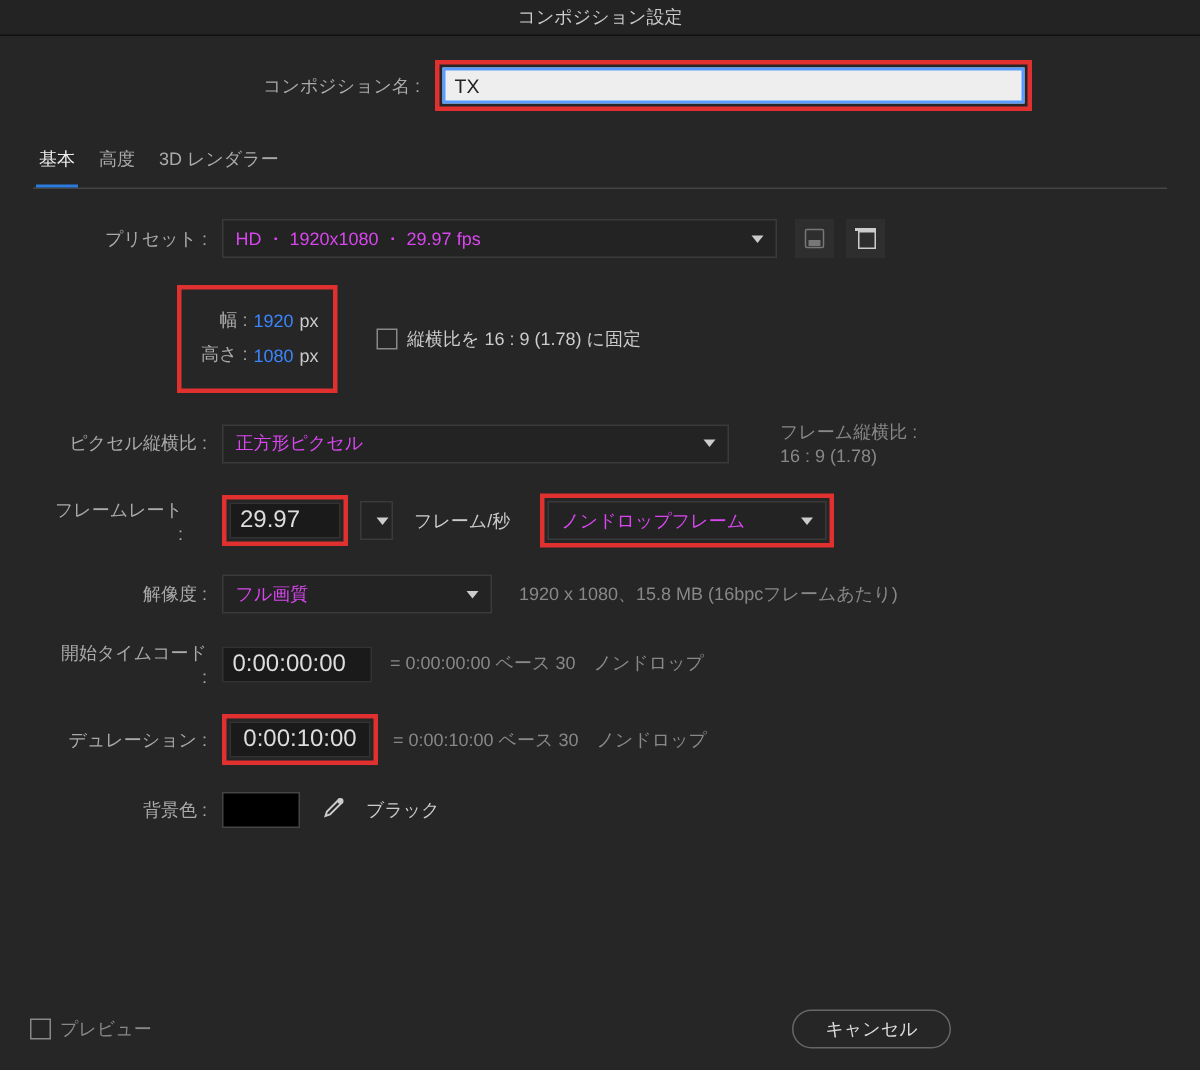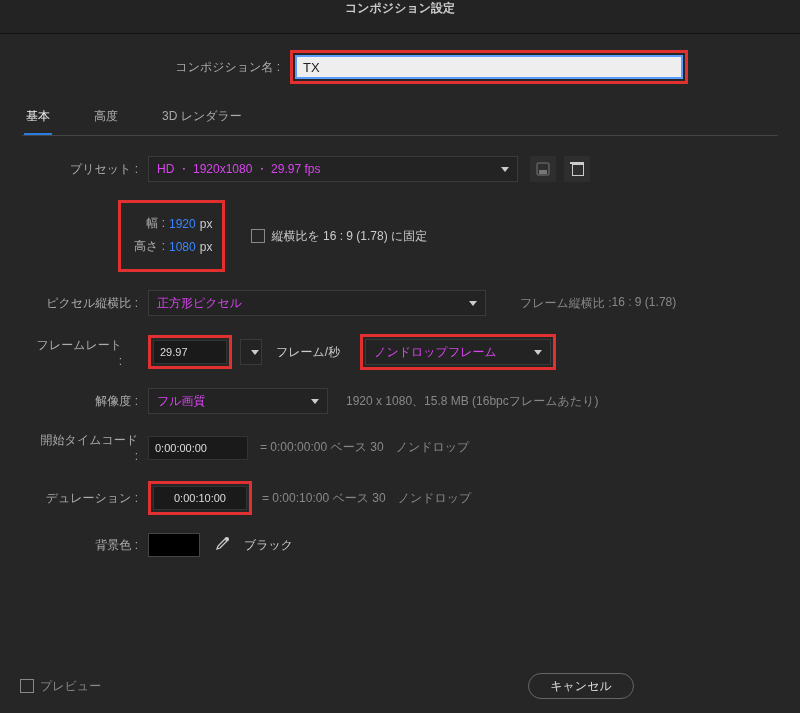--- a/index.html
+++ b/index.html
@@ -6,27 +6,26 @@
 body {
   background: #262626;
   font-family: "Hiragino Kaku Gothic ProN", "Yu Gothic", sans-serif;
   font-size: 12px;
   color: #ccc;
   width: 800px;
   height: 713px;
   overflow: hidden;
 }
 .titlebar {
-  height: 34px;
+  height: 24px;
   background: #232323;
   display: flex;
-  align-items: flex-start;
+  align-items: center;
   justify-content: center;
   border-bottom: 1px solid #111;
-  font-weight: bold;
 }
 .content {
   padding: 16px 22px 0 22px;
 }
 .row {
   display: flex;
   align-items: center;
   margin-bottom: 18px;
 }
 .label-right {
@@ -45,21 +44,21 @@
   font-size: 13px;
 }
 .highlight-box {
   border: 3px solid #e03030;
   padding: 2px;
   display: inline-flex;
   align-items: center;
 }
 .tabs {
   display: flex;
-  gap: 40px;
+  gap: 12px;
   border-bottom: 1px solid #444;
   padding: 0 2px;
   margin-bottom: 20px;
 }
 .tab {
   padding: 6px 2px 8px 2px;
   color: #aaa;
   cursor: pointer;
 }
 .tab.active {
@@ -119,21 +118,21 @@
   border: 1px solid #888;
   margin-right: 6px;
   flex-shrink: 0;
 }
 .text-field {
   background: #1a1a1a;
   border: 1px solid #333;
   color: #ddd;
   height: 24px;
   padding: 2px 6px;
-  font-size: 11px;
+  font-size: 16px;
 }
 .chev-btn {
   width: 22px; height: 26px;
   background: #232323;
   border: 1px solid #3a3a3a;
   display: flex;
   align-items: center;
   justify-content: center;
 }
 .color-swatch {
@@ -234,21 +233,21 @@
       <span>縦横比を 16 : 9 (1.78) に固定</span>
     </div>
 
     <div class="row">
       <div class="label-right" style="width:112px; padding-right:10px;">ピクセル縦横比 :</div>
       <div class="select" style="width:338px;">
         <span>正方形ピクセル</span>
         <span class="chev-down"></span>
       </div>
       <div style="width:34px;"></div>
-      <div style="display:flex; flex-direction:row;">
+      <div style="display:flex; flex-direction:column;">
         <span class="muted">フレーム縦横比 :</span>
         <span class="muted">16 : 9 (1.78)</span>
       </div>
     </div>
 
     <div class="row">
       <div class="label-right" style="width:112px; padding-right:26px;">フレームレート :</div>
       <div class="highlight-box">
         <input class="text-field" style="width: 74px;" value="29.97">
       </div>

